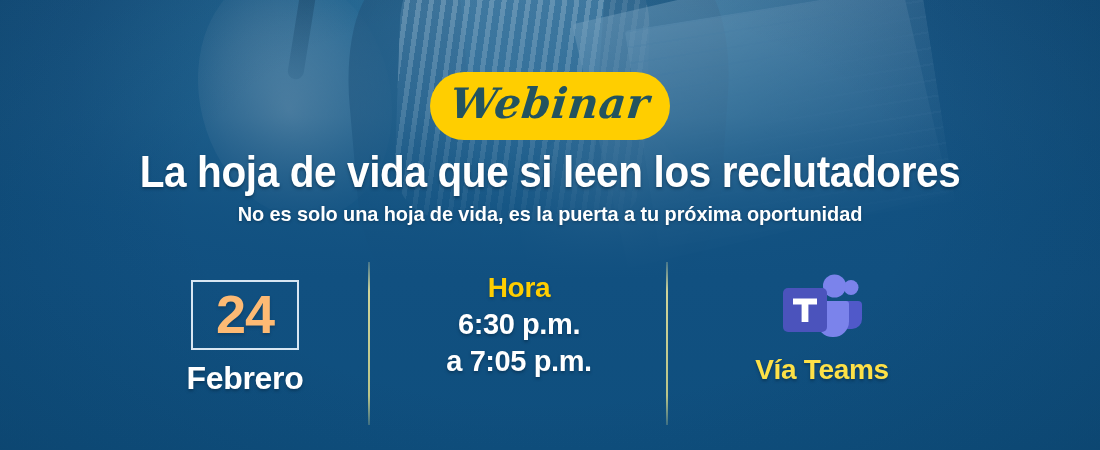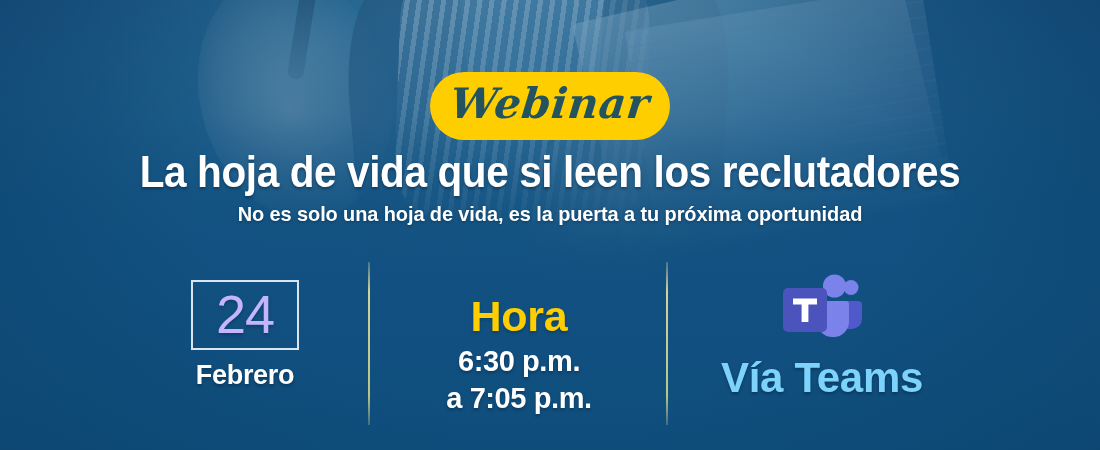--- a/index.html
+++ b/index.html
@@ -169,64 +169,64 @@
   .col-time  { left: 374px;  width: 290px; }
   .col-via   { left: 672px;  width: 300px; }
 
   .date-box {
     margin: 18px auto 0;
     width: 104px; height: 66px;
     border: 2px solid #d8e6f2;
     display: flex; align-items: center; justify-content: center;
   }
   .date-day {
-    color: #c4b5fd;
-    font-weight: 400;
+    color: #fdba74;
+    font-weight: 700;
     font-size: 54px;
     line-height: 1;
     letter-spacing: -1px;
     padding-bottom: 3px;
     text-shadow: 0 2px 3px rgba(6,38,64,.35);
   }
   .date-month {
     margin-top: 10px;
     color: #ffffff;
     font-weight: 700;
-    font-size: 27px;
+    font-size: 32px;
     letter-spacing: -0.3px;
     text-shadow: 0 2px 3px rgba(6,38,64,.5);
   }
 
   .time-label {
-    margin-top: 30px;
+    margin-top: 10px;
     color: #FFCE00;
     font-weight: 700;
-    font-size: 43px;
+    font-size: 28px;
     letter-spacing: -0.3px;
     text-shadow: 0 2px 3px rgba(6,38,64,.35);
   }
   .time-line {
     margin-top: 4px;
     color: #ffffff;
     font-weight: 700;
     font-size: 29px;
     letter-spacing: -0.4px;
     text-shadow: 0 2px 3px rgba(6,38,64,.5);
   }
 
   .teams-logo {
     position: relative;
     margin: 12px auto 0;
     width: 84px; height: 72px;
   }
   .teams-label {
     margin-top: 8px;
-    color: #7dd3fc;
-    font-weight: 700;
-    font-size: 42px;
+    color: #fde047;
+    font-weight: 700;
+    font-size: 28px;
     letter-spacing: -0.3px;
     text-shadow: 0 2px 3px rgba(6,38,64,.5);
   }
 </style>
 </head>
 <body>
 
 <div id="banner">
 
   <div class="bg-base"></div>

